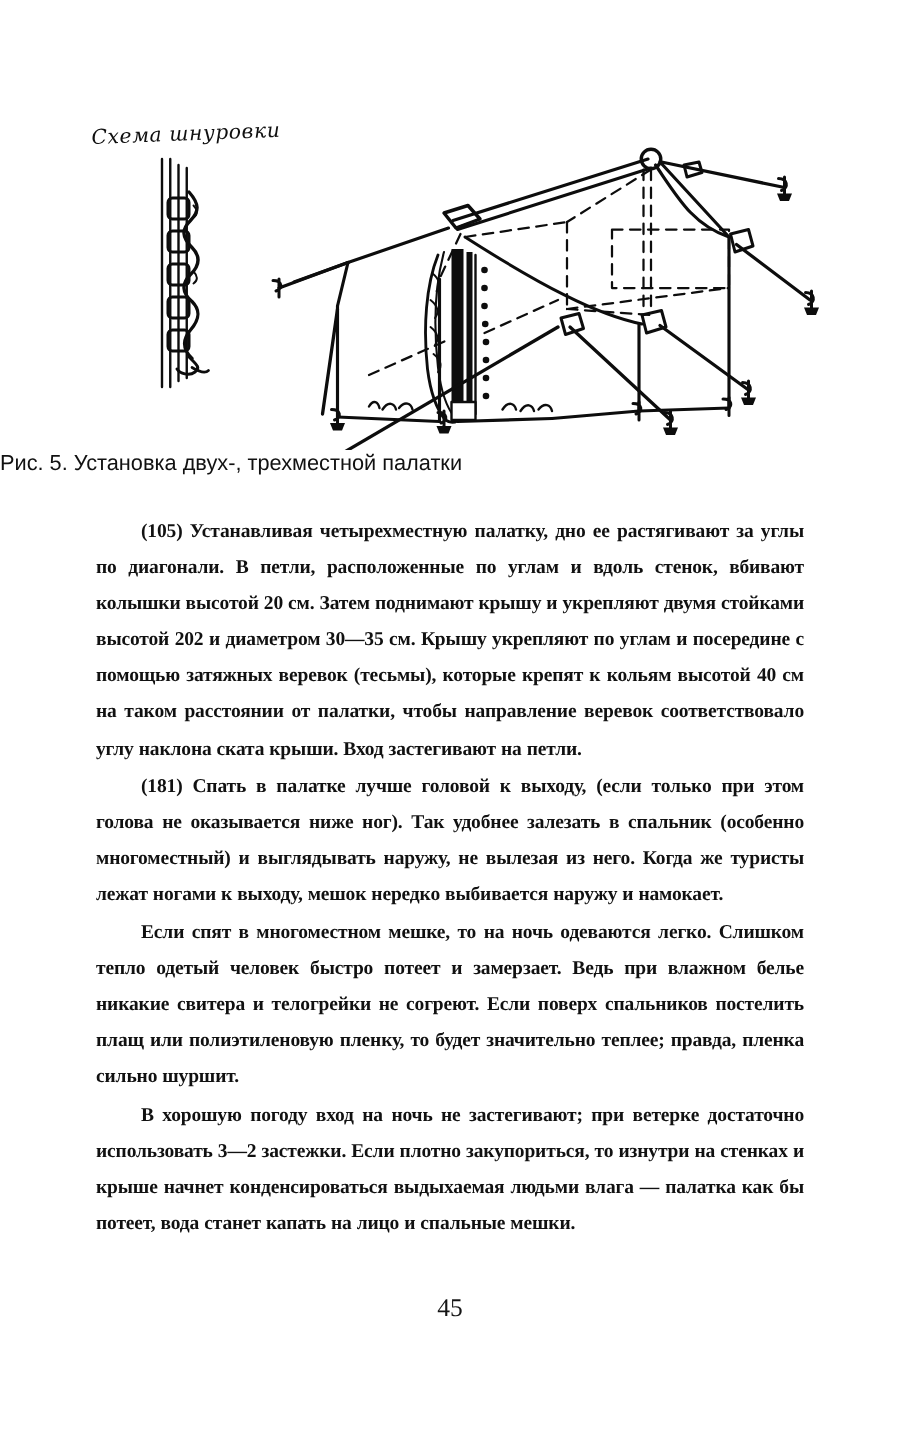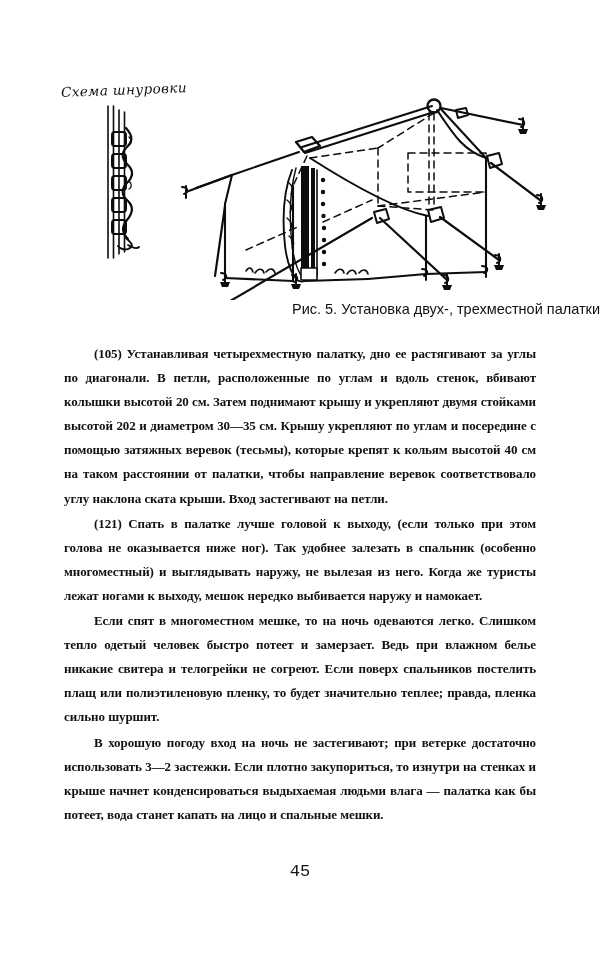--- a/index.html
+++ b/index.html
@@ -41,21 +41,21 @@
     transform: rotate(-2.2deg);
     transform-origin: left center;
     white-space: nowrap;
   }
 
   .fig-caption {
     position: absolute;
     left: 0;
     top: 301px;
     width: 600px;
-    text-align: right;
+    text-align: left;
     font-family: "Liberation Sans", sans-serif;
     font-size: 14.5px;
     color: #111111;
   }
 
   
   .body-text {
     position: absolute;
     left: 63px;
     top: 341px;
@@ -72,21 +72,21 @@
     letter-spacing: -0.1px;
     word-spacing: 0.2px;
   }
 
   .pageno {
     position: absolute;
     left: 0;
     top: 862px;
     width: 600px;
     text-align: center;
-    font-family: Liberation Mono, monospace;
+    font-family: Liberation Serif, serif;
     font-size: 17px;
     color: #151515;
   }
 </style>
 </head>
 <body>
 
 <div class="page">
 
   <div class="figure">
@@ -280,20 +280,20 @@
       </g>
     </svg>
 
     <div class="lacing-label">Схема шнуровки</div>
   </div>
 
   <div class="fig-caption">Рис. 5. Установка двух-, трехместной палатки</div>
 
   <div class="body-text">
     <p>(105)  Устанавливая  четырехместную  палатку,  дно ее растягивают за углы по диагонали. В петли, расположенные по углам и вдоль стенок, вбивают колышки высотой 20 см. Затем поднимают крышу и укрепляют двумя стойками высотой 202 и диаметром 30—35 см. Крышу укрепляют по углам и посередине с помощью затяжных веревок (тесьмы), которые крепят к кольям высотой 40 см на таком расстоянии от палатки, чтобы направление веревок соответствовало углу наклона ската крыши. Вход застегивают на петли.</p>
-    <p>(121) Спать в палатке лучше головой к выходу, (если только при этом голова не оказывается ниже ног). Так удобнее залезать в спальник (особенно многоместный) и выглядывать наружу, не вылезая из него. Когда же туристы лежат ногами к выходу, мешок нередко выбивается наружу и намокает.</p>
+    <p>(181) Спать в палатке лучше головой к выходу, (если только при этом голова не оказывается ниже ног). Так удобнее залезать в спальник (особенно многоместный) и выглядывать наружу, не вылезая из него. Когда же туристы лежат ногами к выходу, мешок нередко выбивается наружу и намокает.</p>
     <p>Если спят в многоместном мешке, то на ночь одеваются легко. Слишком тепло одетый человек быстро потеет и замерзает. Ведь при влажном белье никакие свитера и телогрейки не согреют. Если поверх спальников постелить плащ или полиэтиленовую пленку, то будет значительно теплее; правда, пленка сильно шуршит.</p>
     <p>В хорошую погоду вход на ночь не застегивают; при ветерке достаточно использовать 3—2 застежки. Если плотно закупориться, то изнутри на стенках и крыше начнет конденсироваться выдыхаемая людьми влага — палатка как бы потеет, вода станет капать на лицо и спальные мешки.</p>
   </div>
 
   <div class="pageno">45</div>
 
 </div>
 
 </body></html>

